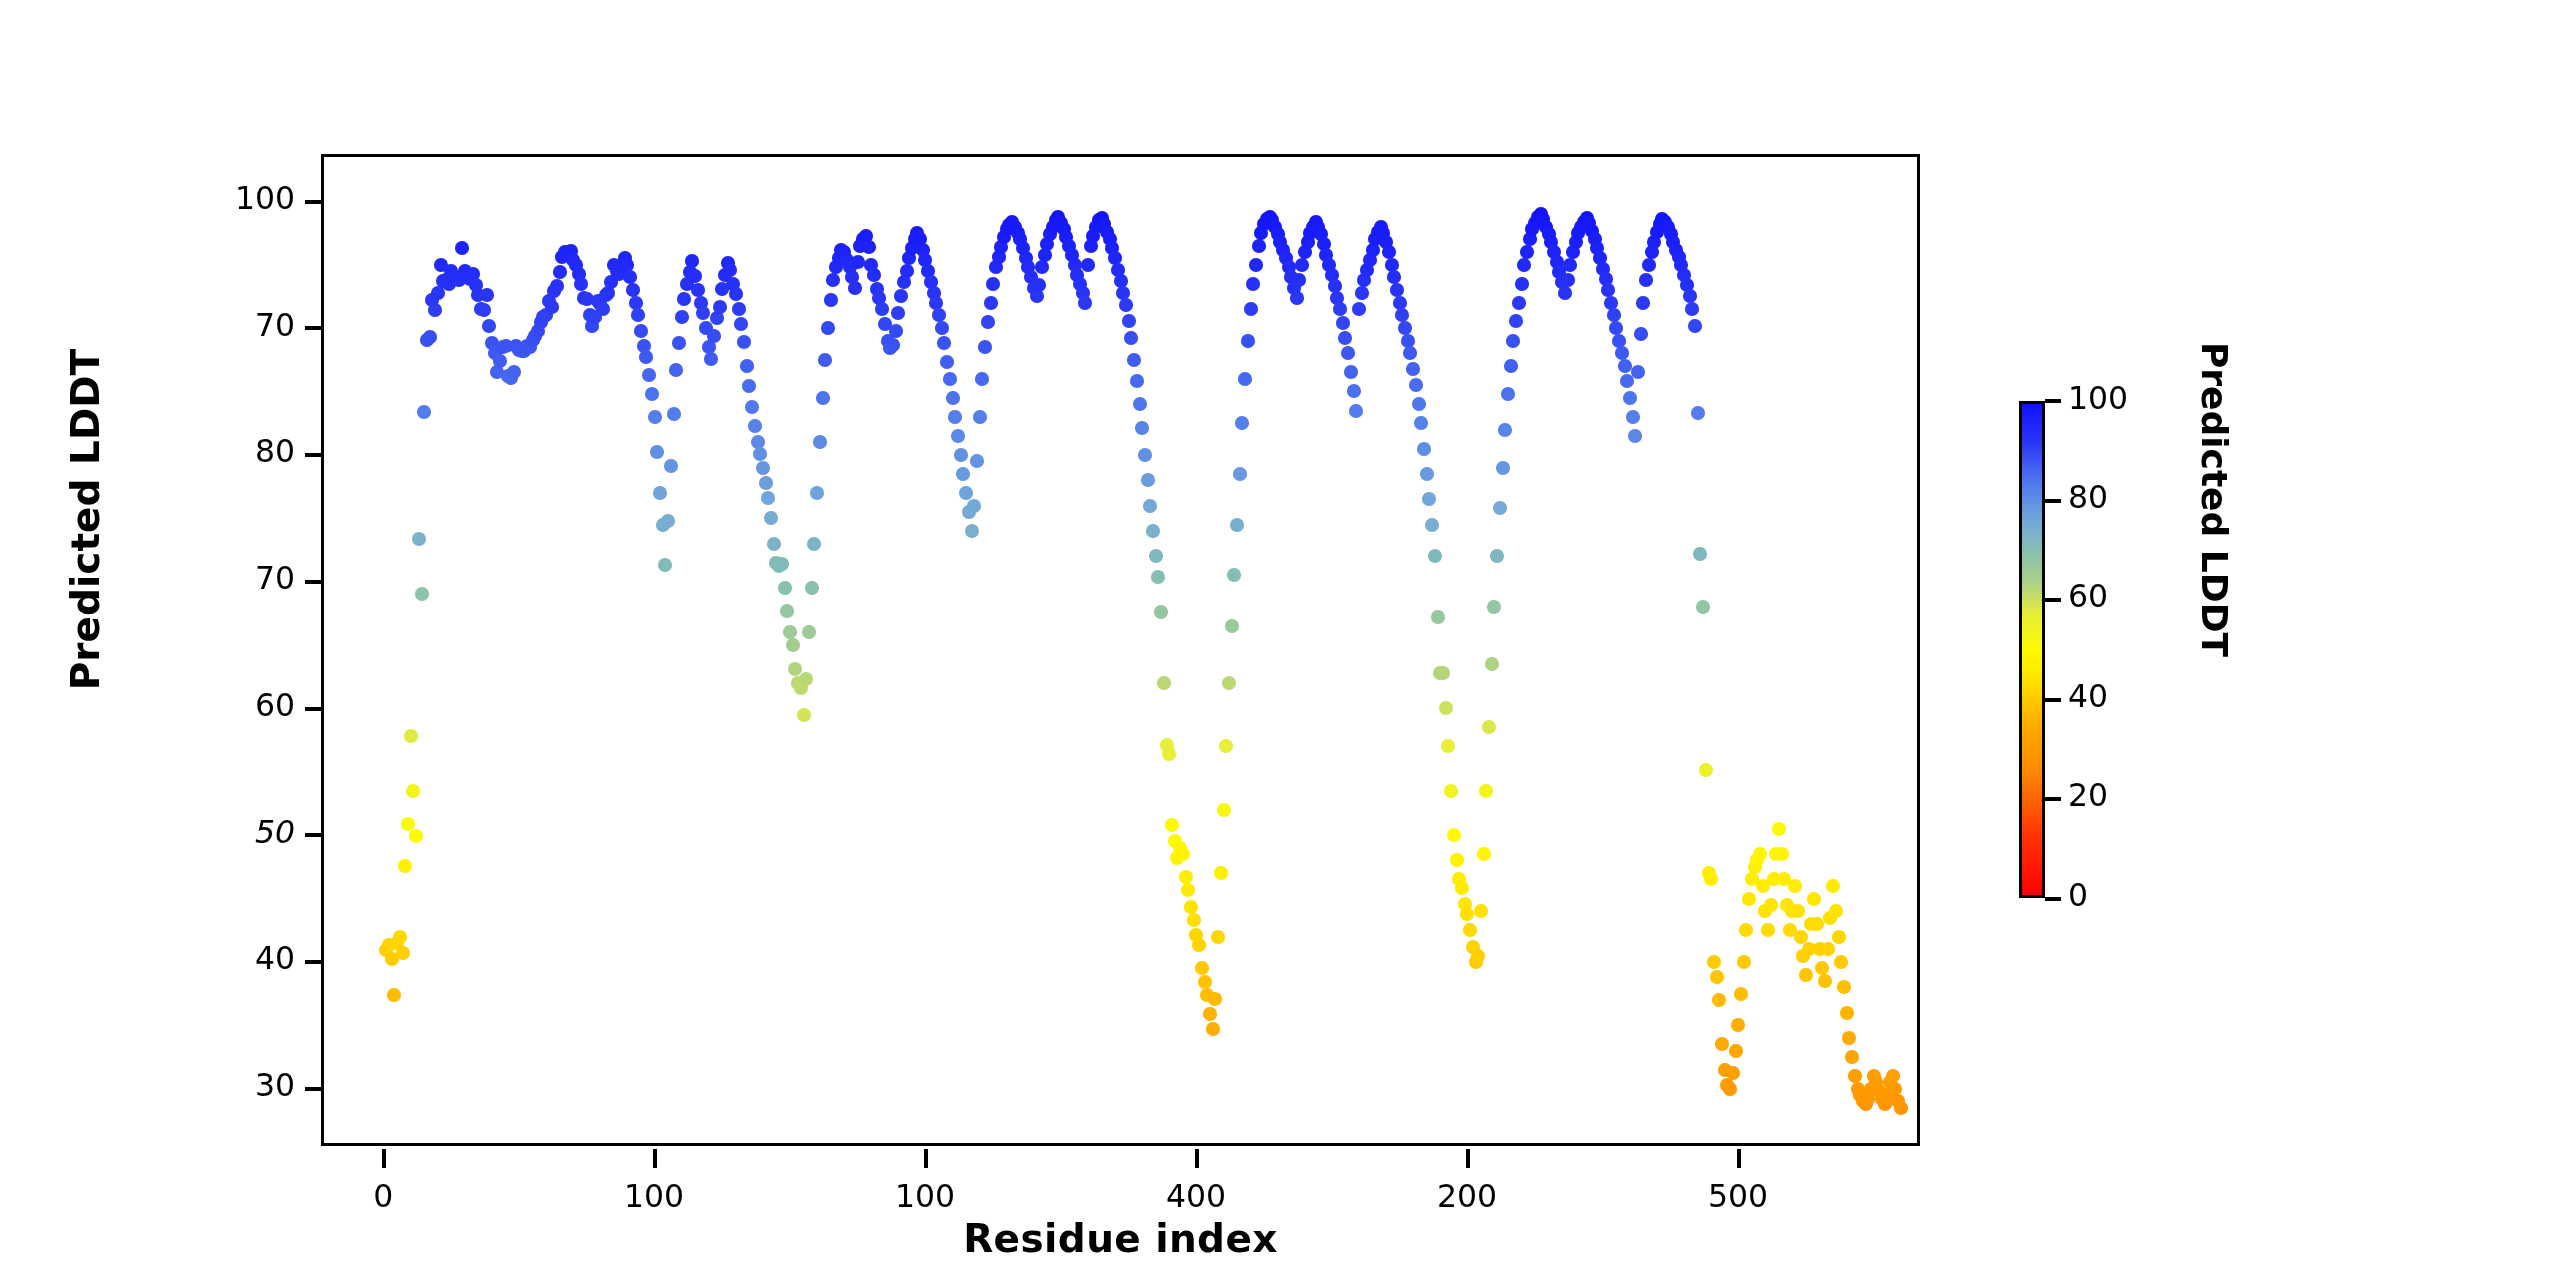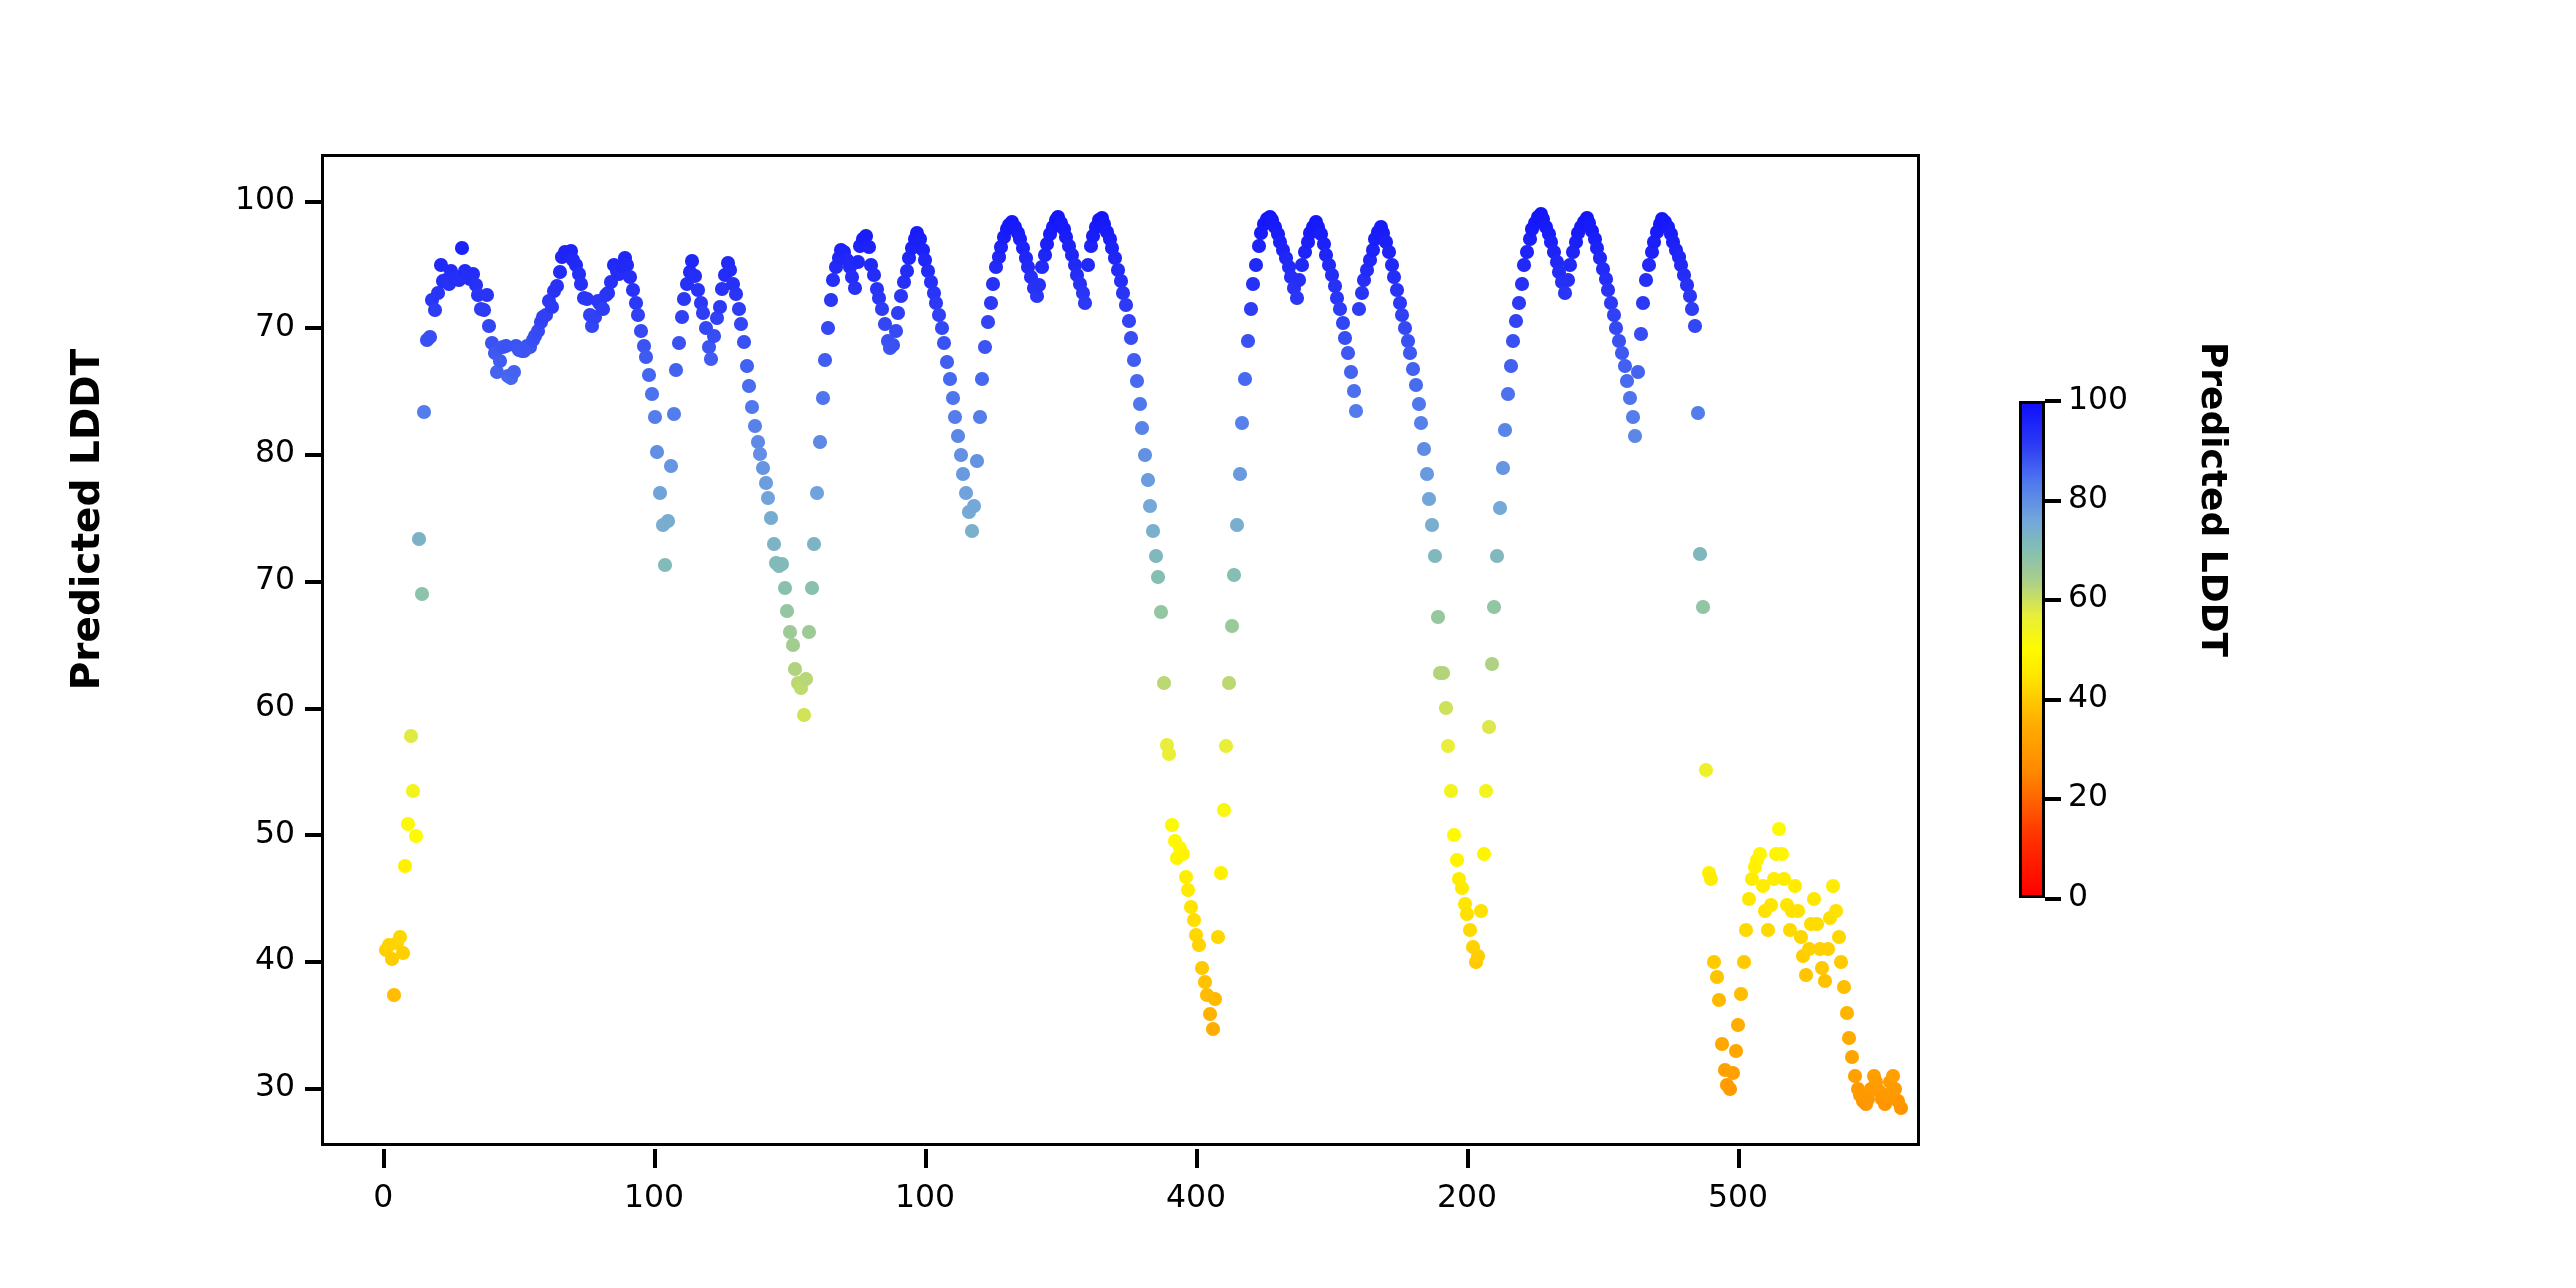--- a/index.html
+++ b/index.html
@@ -46,20 +46,21 @@
     font-size:36px;font-weight:bold;color:#000;
     transform:rotate(90deg);transform-origin:center center;
   }
 </style>
 </head>
 <body>
 
 <div id="root">
 
   <div id="yaxis-title">Predicted LDDT</div>
+  <div id="xaxis-title">Residue index</div>
 
   <div id="plot-frame">
     <div id="points-layer">
         <div class="pt" style="left: 62px; top: 793px; background: rgb(255, 208, 0);"></div>
         <div class="pt" style="left: 65px; top: 788px; background: rgb(255, 211, 0);"></div>
         <div class="pt" style="left: 68px; top: 802px; background: rgb(255, 204, 0);"></div>
         <div class="pt" style="left: 70px; top: 838px; background: rgb(255, 188, 0);"></div>
         <div class="pt" style="left: 73px; top: 786px; background: rgb(255, 212, 0);"></div>
         <div class="pt" style="left: 76px; top: 780px; background: rgb(255, 215, 0);"></div>
         <div class="pt" style="left: 79px; top: 796px; background: rgb(255, 207, 0);"></div>
@@ -616,21 +617,21 @@
         <div class="pt" style="left: 1571px; top: 932px; background: rgb(255, 155, 0);"></div>
         <div class="pt" style="left: 1574px; top: 944px; background: rgb(255, 151, 0);"></div>
         <div class="pt" style="left: 1577px; top: 951px; background: rgb(255, 149, 0);"></div>
       </div>
     <div id="yaxis-group">
         <div class="ytick" style="top: 930px;"></div>
         <div class="ytxt" style="top: 910px; left: -122px; width: 93px;">30</div>
         <div class="ytick" style="top: 803px;"></div>
         <div class="ytxt" style="top: 783px; left: -122px; width: 93px;">40</div>
         <div class="ytick" style="top: 676px;"></div>
-        <div class="ytxt" style="top: 657px; left: -122px; width: 93px;">50</div>
+        <div class="ytxt" style="top: 657px; left: -122px; width: 93px; font-style: italic;">50</div>
         <div class="ytick" style="top: 550px;"></div>
         <div class="ytxt" style="top: 530px; left: -122px; width: 93px;">60</div>
         <div class="ytick" style="top: 423px;"></div>
         <div class="ytxt" style="top: 403px; left: -122px; width: 93px;">70</div>
         <div class="ytick" style="top: 296px;"></div>
         <div class="ytxt" style="top: 276px; left: -122px; width: 93px;">80</div>
         <div class="ytick" style="top: 169px;"></div>
         <div class="ytxt" style="top: 150px; left: -122px; width: 93px;">70</div>
         <div class="ytick" style="top: 43px;"></div>
         <div class="ytxt" style="top: 23px; left: -122px; width: 93px;">100</div>

